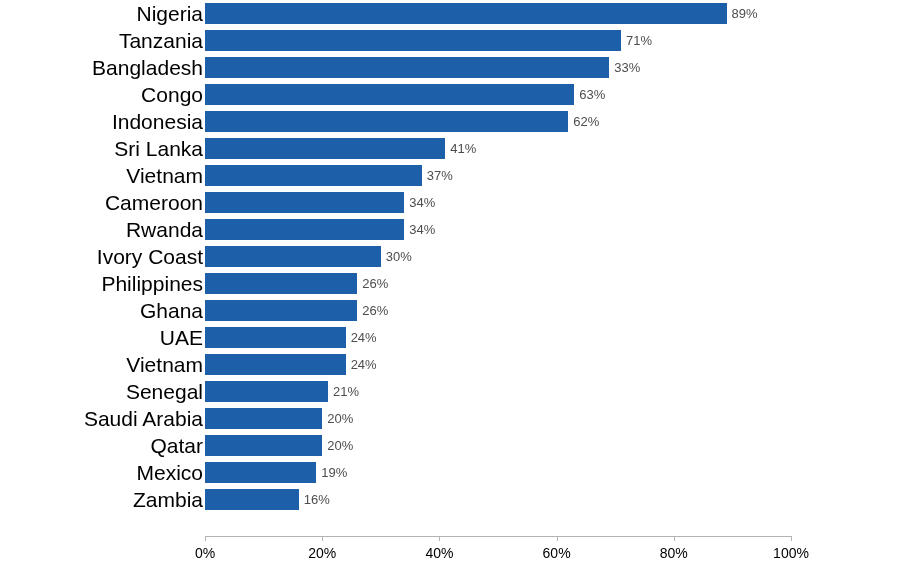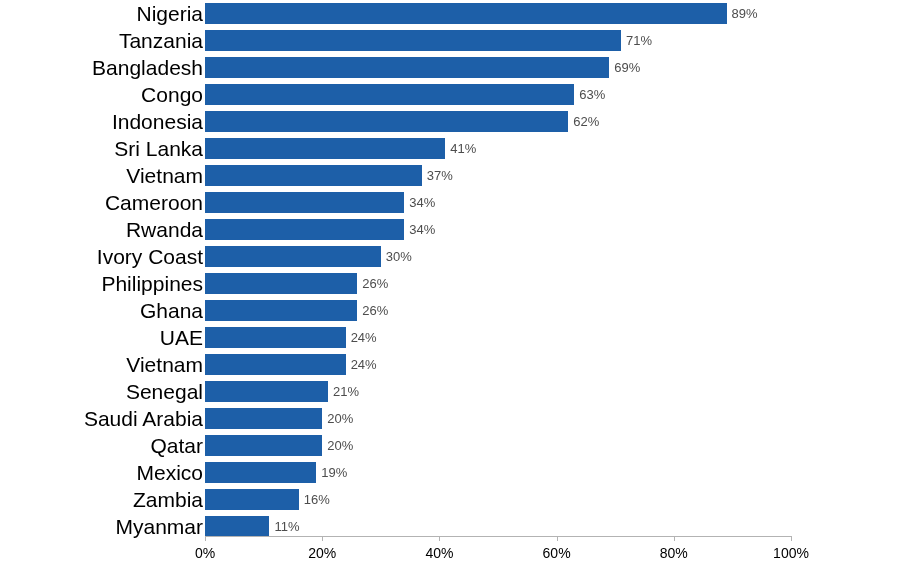--- a/index.html
+++ b/index.html
@@ -107,21 +107,21 @@
         <div class="cat-label">Tanzania</div>
         <div class="bar-track">
           <div class="bar" style="width: 416.06px; background: rgb(29, 95, 168);"></div>
           <div class="bar-value" style="left: 416.06px;">71%</div>
         </div>
       </div>
       <div class="row" style="top: 54px;">
         <div class="cat-label">Bangladesh</div>
         <div class="bar-track">
           <div class="bar" style="width: 404.34px; background: rgb(29, 95, 168);"></div>
-          <div class="bar-value" style="left: 404.34px;">69%</div>
+          <div class="bar-value" style="left: 404.34px;">33%</div>
         </div>
       </div>
       <div class="row" style="top: 81px;">
         <div class="cat-label">Congo</div>
         <div class="bar-track">
           <div class="bar" style="width: 369.18px; background: rgb(29, 95, 168);"></div>
           <div class="bar-value" style="left: 369.18px;">63%</div>
         </div>
       </div>
       <div class="row" style="top: 108px;">
@@ -220,27 +220,20 @@
         <div class="bar-track">
           <div class="bar" style="width: 111.34px; background: rgb(29, 95, 168);"></div>
           <div class="bar-value" style="left: 111.34px;">19%</div>
         </div>
       </div>
       <div class="row" style="top: 486px;">
         <div class="cat-label">Zambia</div>
         <div class="bar-track">
           <div class="bar" style="width: 93.76px; background: rgb(29, 95, 168);"></div>
           <div class="bar-value" style="left: 93.76px;">16%</div>
-        </div>
-      </div>
-      <div class="row" style="top: 513px;">
-        <div class="cat-label">Myanmar</div>
-        <div class="bar-track">
-          <div class="bar" style="width: 64.46px; background: rgb(29, 95, 168);"></div>
-          <div class="bar-value" style="left: 64.46px;">11%</div>
         </div>
       </div>
     </div>
   <div class="axis-line"></div>
   <div id="x-axis">
       <div class="tick" style="left: 205px;"></div>
       <div class="tick-label" style="left: 205px;">0%</div>
       <div class="tick" style="left: 322.2px;"></div>
       <div class="tick-label" style="left: 322.2px;">20%</div>
       <div class="tick" style="left: 439.4px;"></div>

